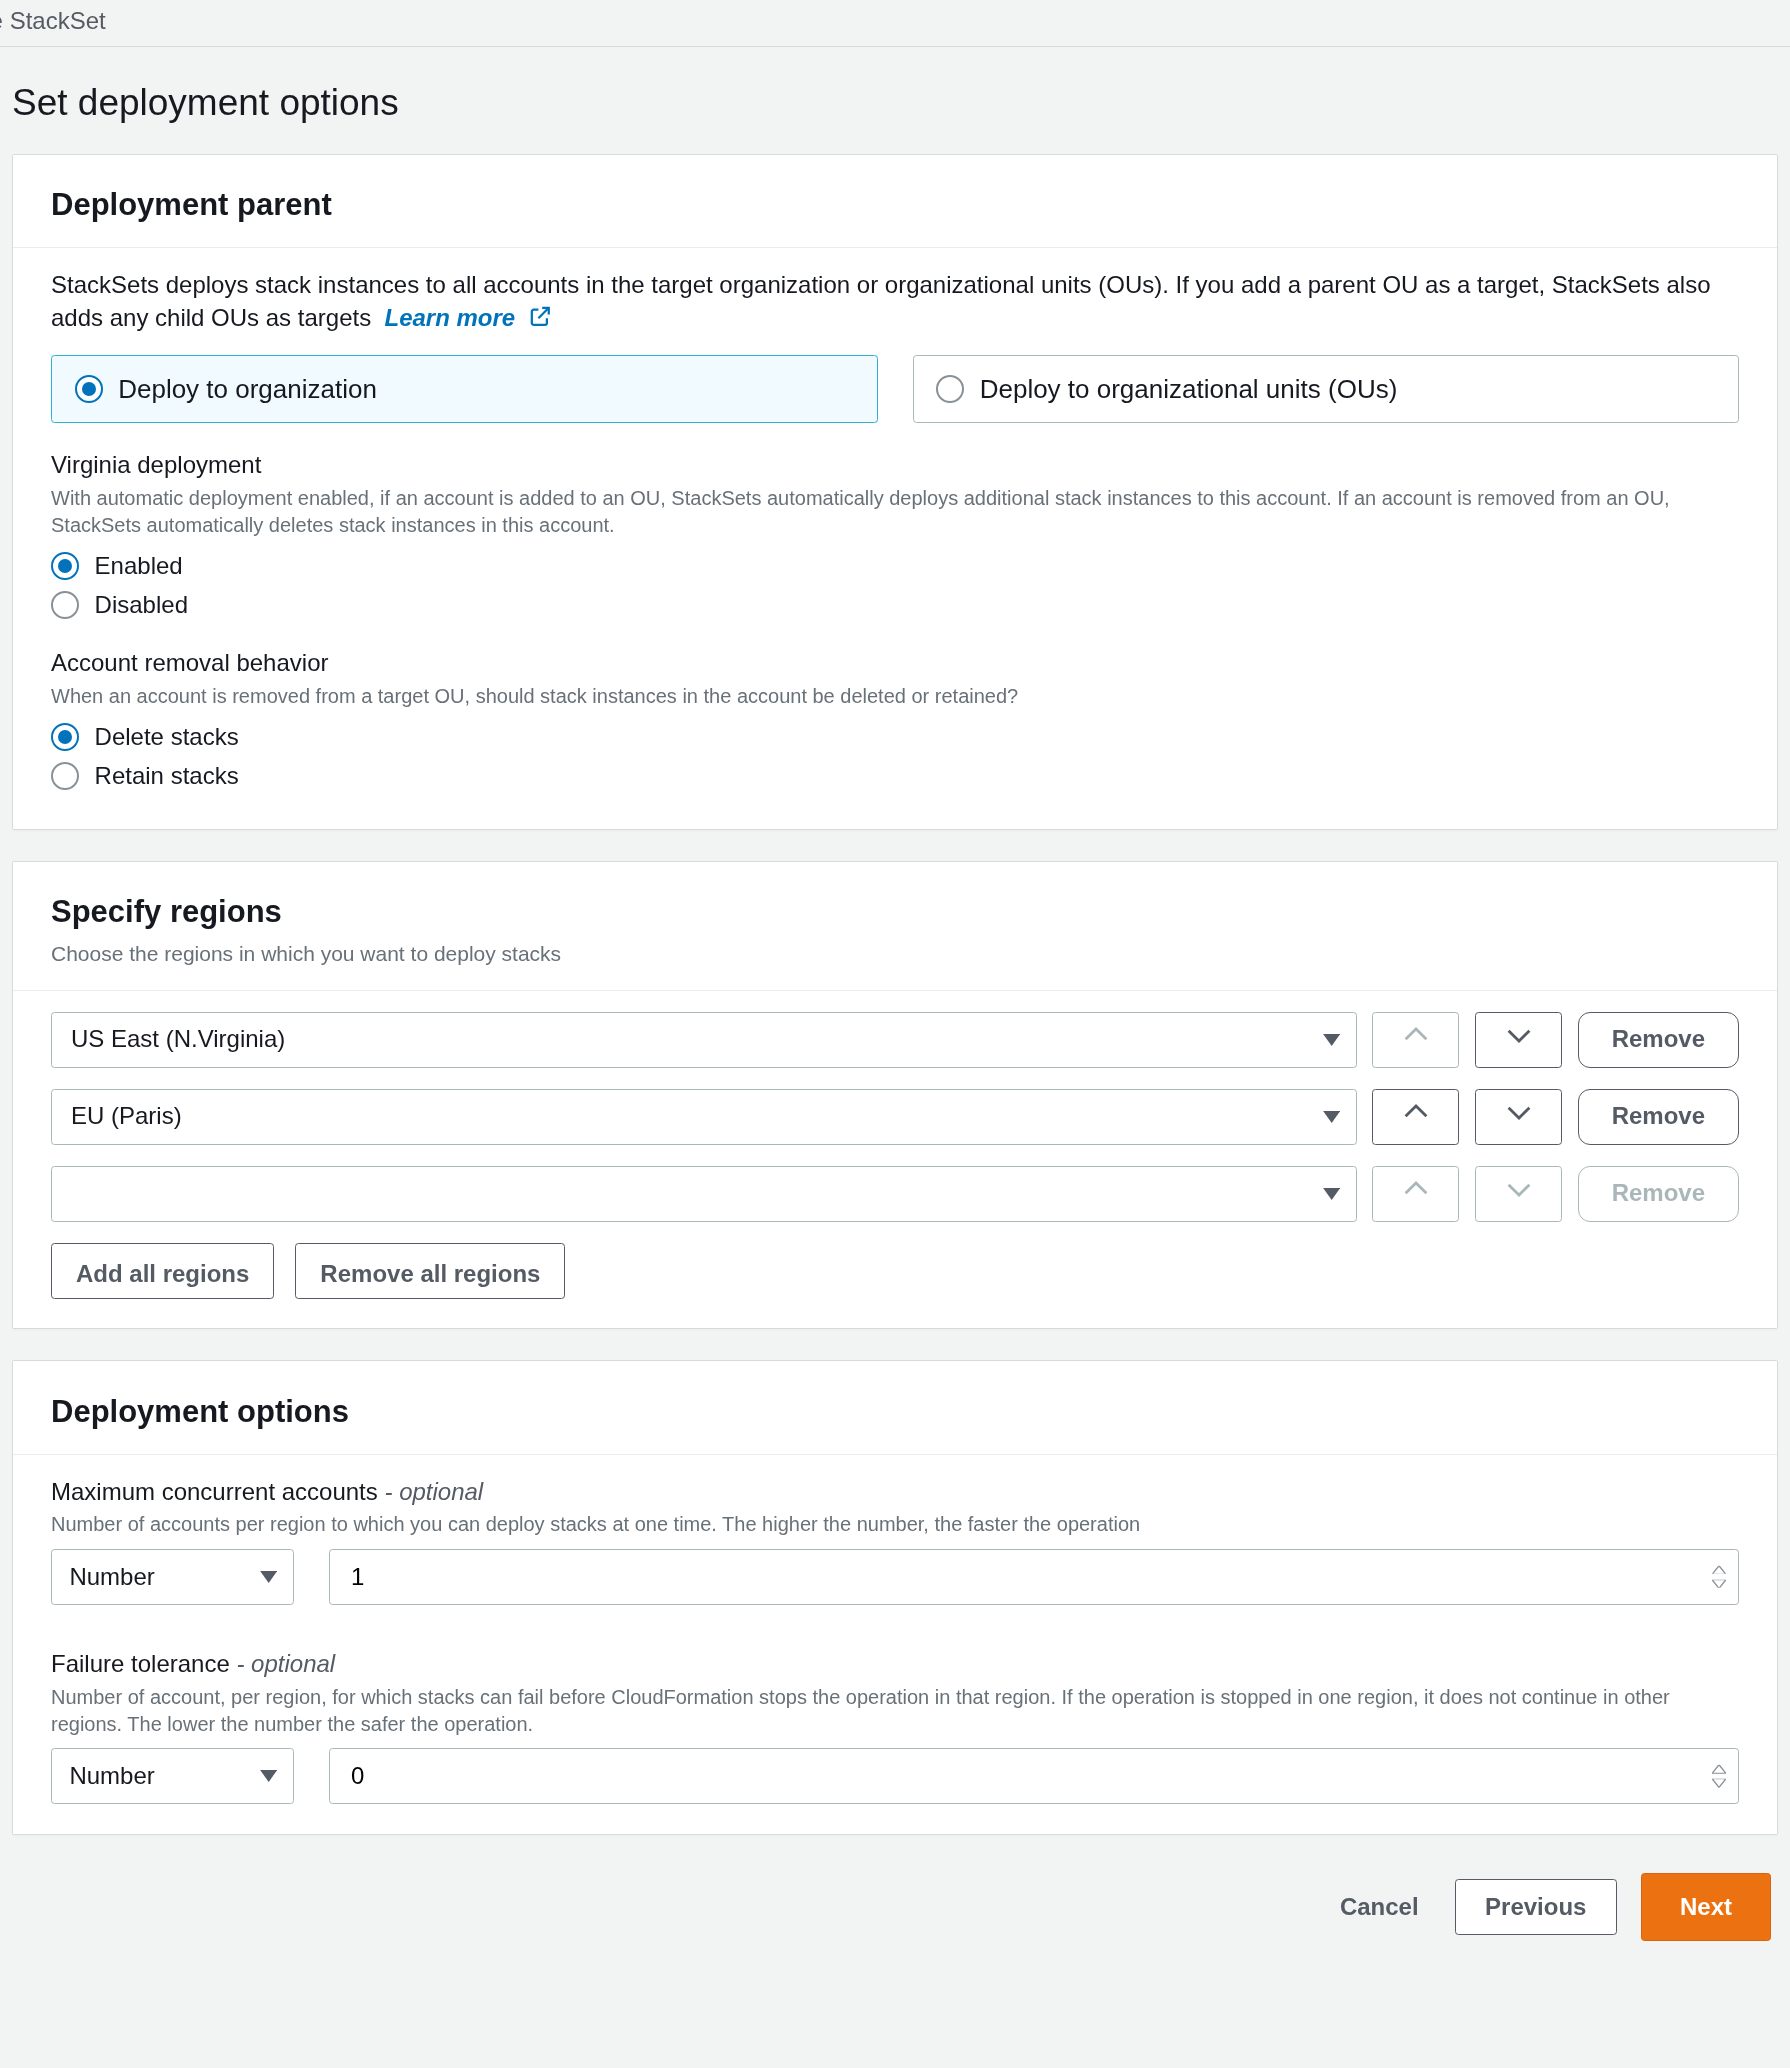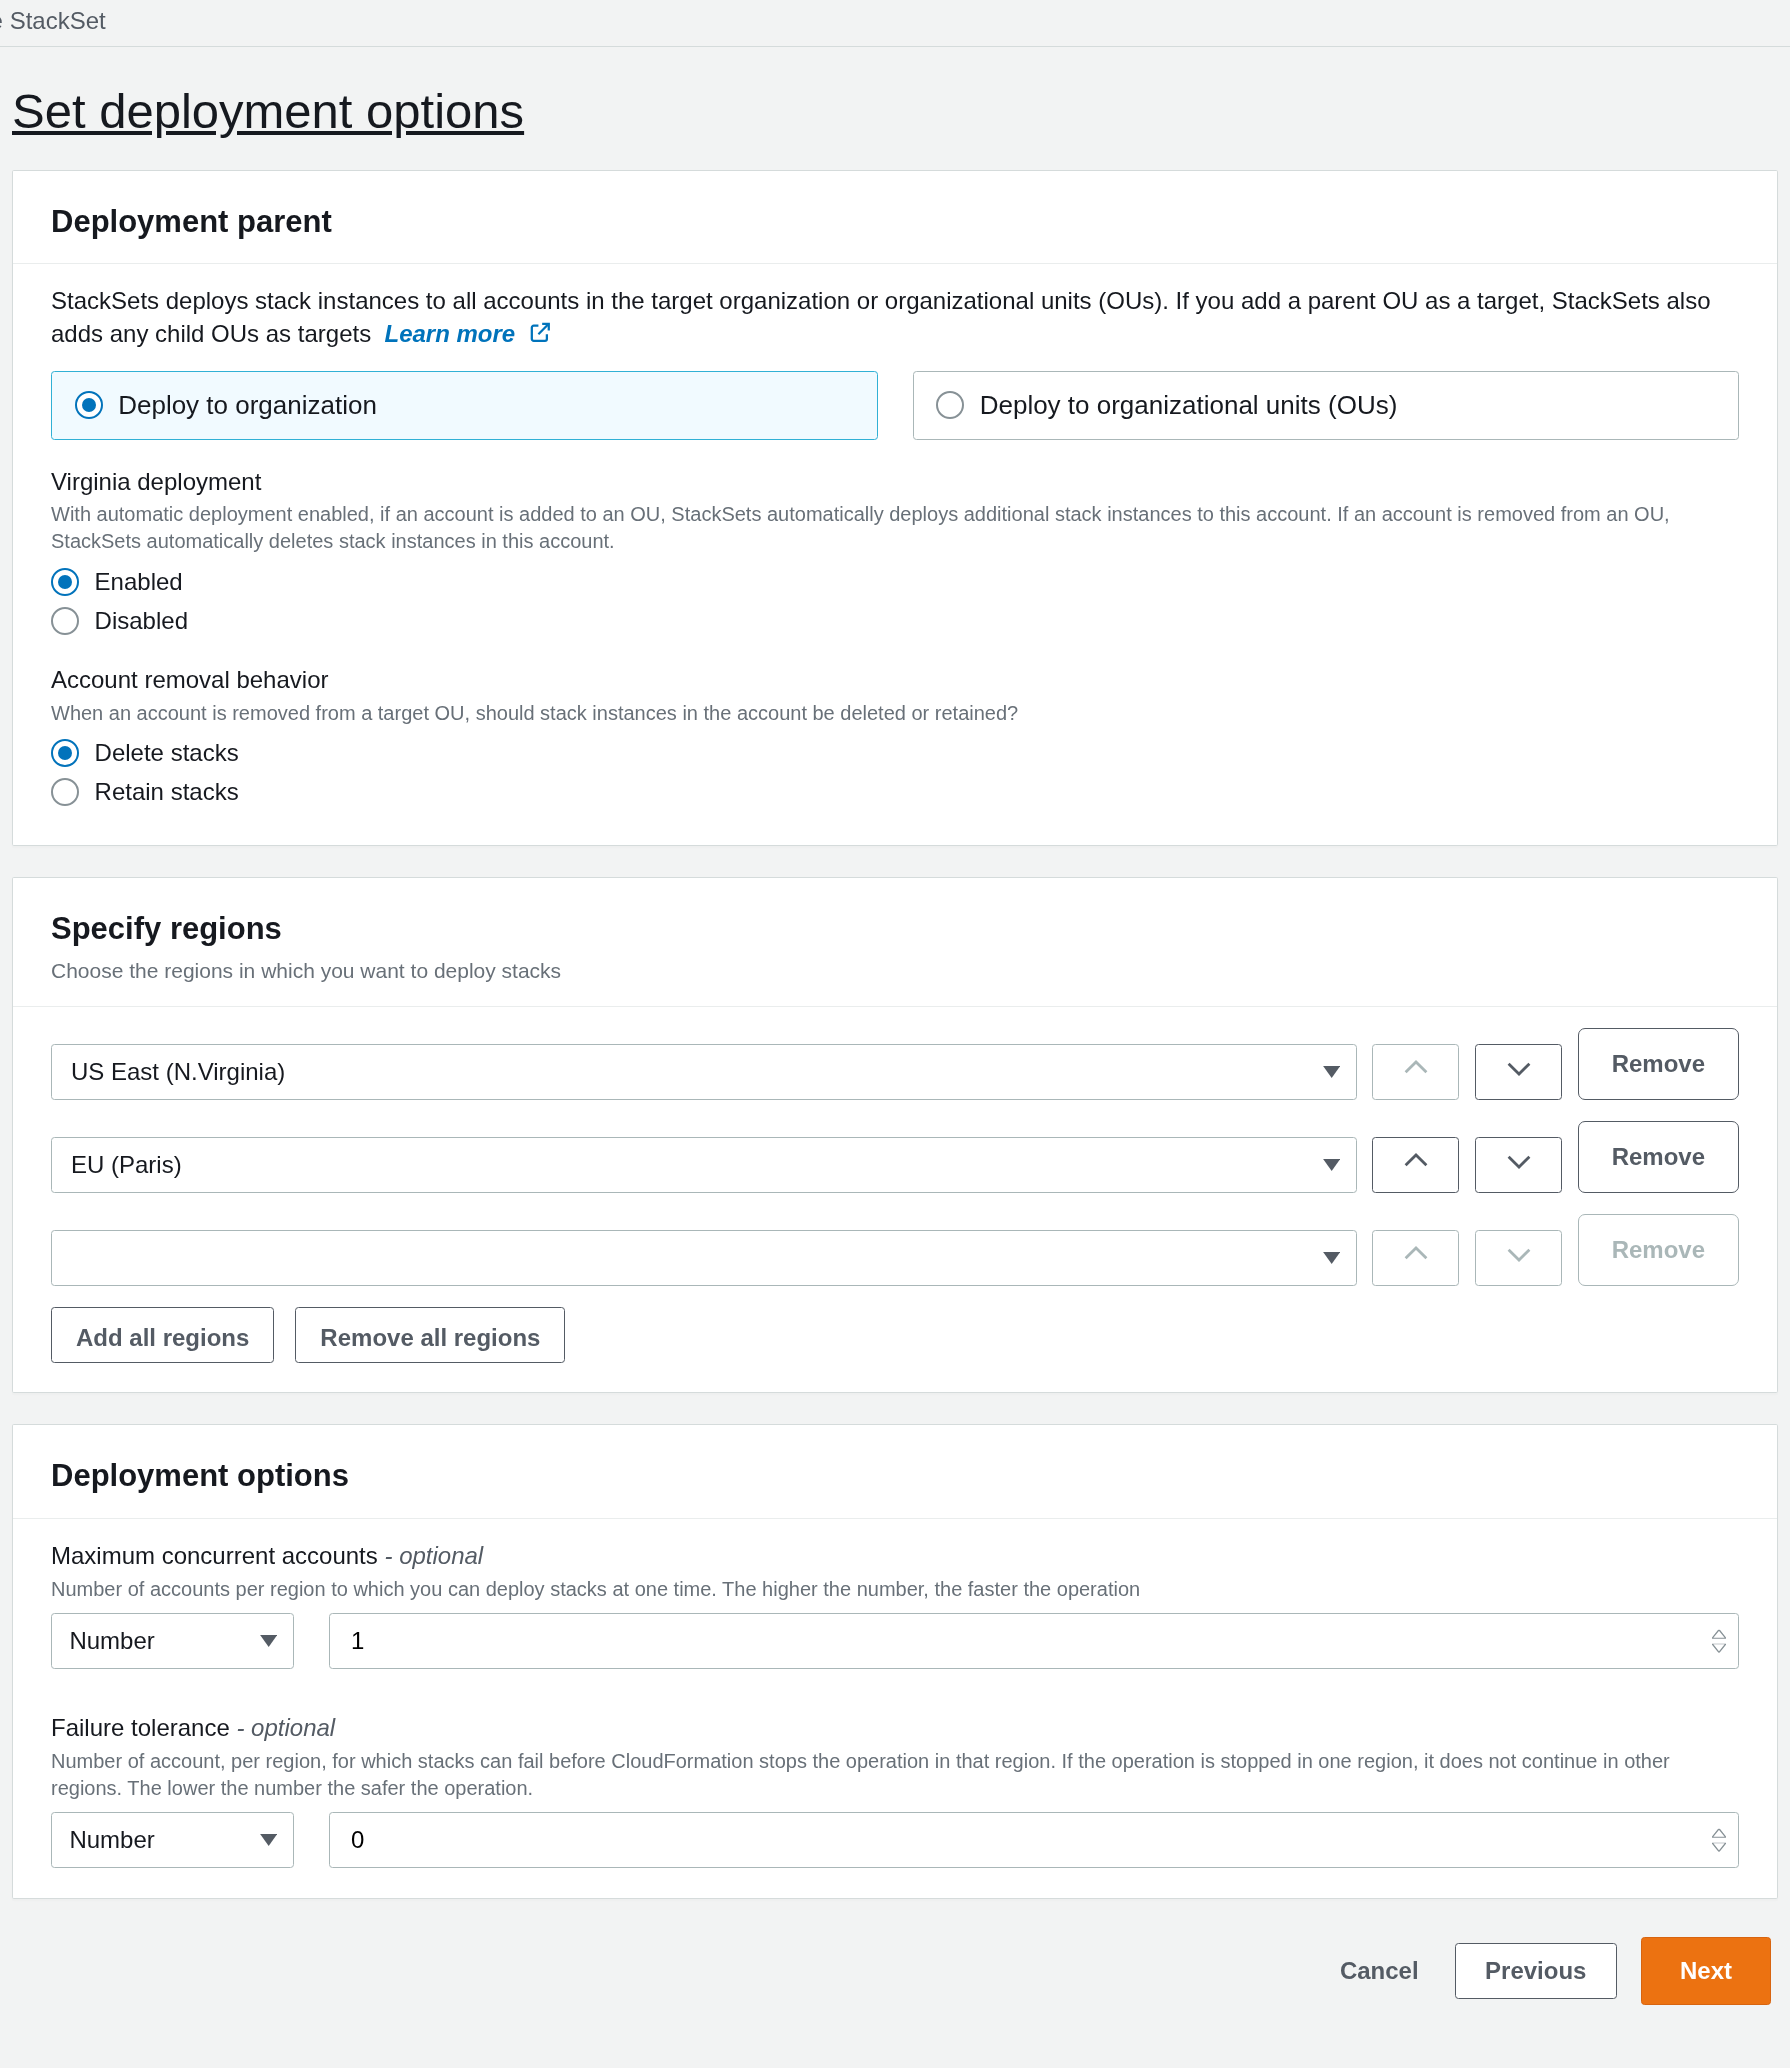--- a/index.html
+++ b/index.html
@@ -29,21 +29,21 @@
     min-height:2068px;
     padding-bottom:52px;
   }
   .page{width:1790px;margin:0 auto;}
   .topbar{
     height:47px;border-bottom:1.7px solid #d5dbdb;
     padding:8.7px 8.7px 8.7px 0;font-size:24px;color:#545b64;
     position:relative;
   }
   .tab-breadcrumb{position:absolute;left:-10.4px;top:5.2px;font-size:24px;color:#545b64;}
-  h1.title{font-size:49px;font-weight:400;margin:31px 4px 26px 12px;text-decoration:underline;}
+  h1.title{font-size:37px;font-weight:400;margin:31px 4px 26px 12px;}
   .panel{
     background:var(--panel);
     border:1.7px solid var(--panel-border);
     border-radius:1.7px;
     margin:0 12px 31px 12px;
     box-shadow:0 1.7px 1.7px rgba(0,0,0,0.02);
   }
   .panel-header{padding:29.5px 38px 21px 38px;}
   .panel-header h2{margin:0;font-size:31px;font-weight:700;}
   .panel-header .sub{margin-top:7px;font-size:21px;color:var(--muted);}
@@ -81,21 +81,21 @@
     position:relative;background:#fff;cursor:pointer;
   }
   .caret-dn{position:absolute;right:15.6px;top:50%;transform:translateY(-50%);}
   .caret-dn svg{display:block;}
   .sq-btn{
     width:87px;height:56px;border:1.7px solid #545b64;border-radius:3.5px;
     background:#fff;display:flex;align-items:center;justify-content:center;cursor:pointer;
   }
   .sq-btn.disabled{border-color:var(--disabled);cursor:default;}
   .rm-btn{
-    height:72px;padding:0 33px;border:1.7px solid #545b64;border-radius:7px;
+    height:56px;padding:0 33px;border:1.7px solid #545b64;border-radius:12px;
     background:#fff;font-size:24px;font-weight:700;color:#545b64;cursor:pointer;
     display:flex;align-items:center;
   }
   .rm-btn.disabled{border-color:var(--disabled);color:var(--disabled);cursor:default;}
   .btn-outline{
     height:56px;padding:16px 24px;border:1.7px solid #545b64;border-radius:3.5px;
     background:#fff;font-weight:700;color:#545b64;font-size:24px;cursor:pointer;
   }
   .btn-row{display:flex;gap:21px;}
 

